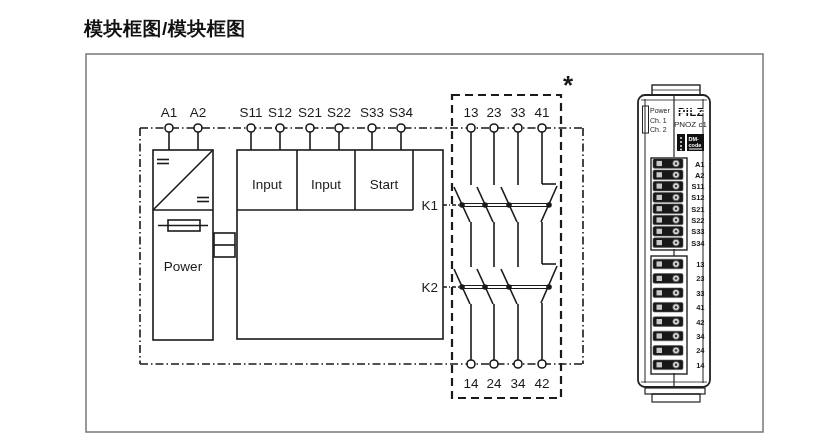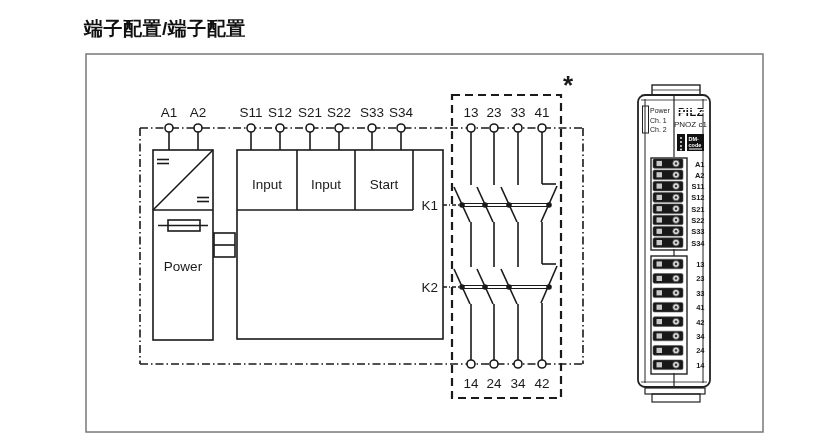--- a/index.html
+++ b/index.html
@@ -23,21 +23,21 @@
   .dev-lbl{font-size:7px;fill:#1a1a1a;}
   .dev-term{font-size:7.5px;font-weight:700;fill:#1a1a1a;text-anchor:end;}
   .brand{font-size:11px;font-weight:800;fill:#111;text-anchor:middle;letter-spacing:.6px;}
   .model{font-size:8px;fill:#1a1a1a;}
   .dm-txt{font-size:5.5px;font-weight:700;fill:#fff;}
 </style>
 </head>
 <body>
 
 <div class="canvas">
-  <div class="page-title">端子配置/端子配置</div>
+  <div class="page-title">模块框图/模块框图</div>
 
   <svg width="840" height="442" viewBox="0 0 840 442">
     <defs>
       <g id="termcircle">
           <circle r="4" class="term"></circle>
         </g>
       <g id="screw">
         <rect x="653" y="-4.8" width="30" height="9.6" rx="1.5" fill="#181818" stroke="#555" stroke-width="0.6"></rect>
         <rect x="656.5" y="-2.6" width="5.5" height="5.2" fill="#c8c8c8"></rect>
         <circle cx="676" cy="0" r="3.4" fill="#d8d8d8" stroke="#333" stroke-width="0.7"></circle>

